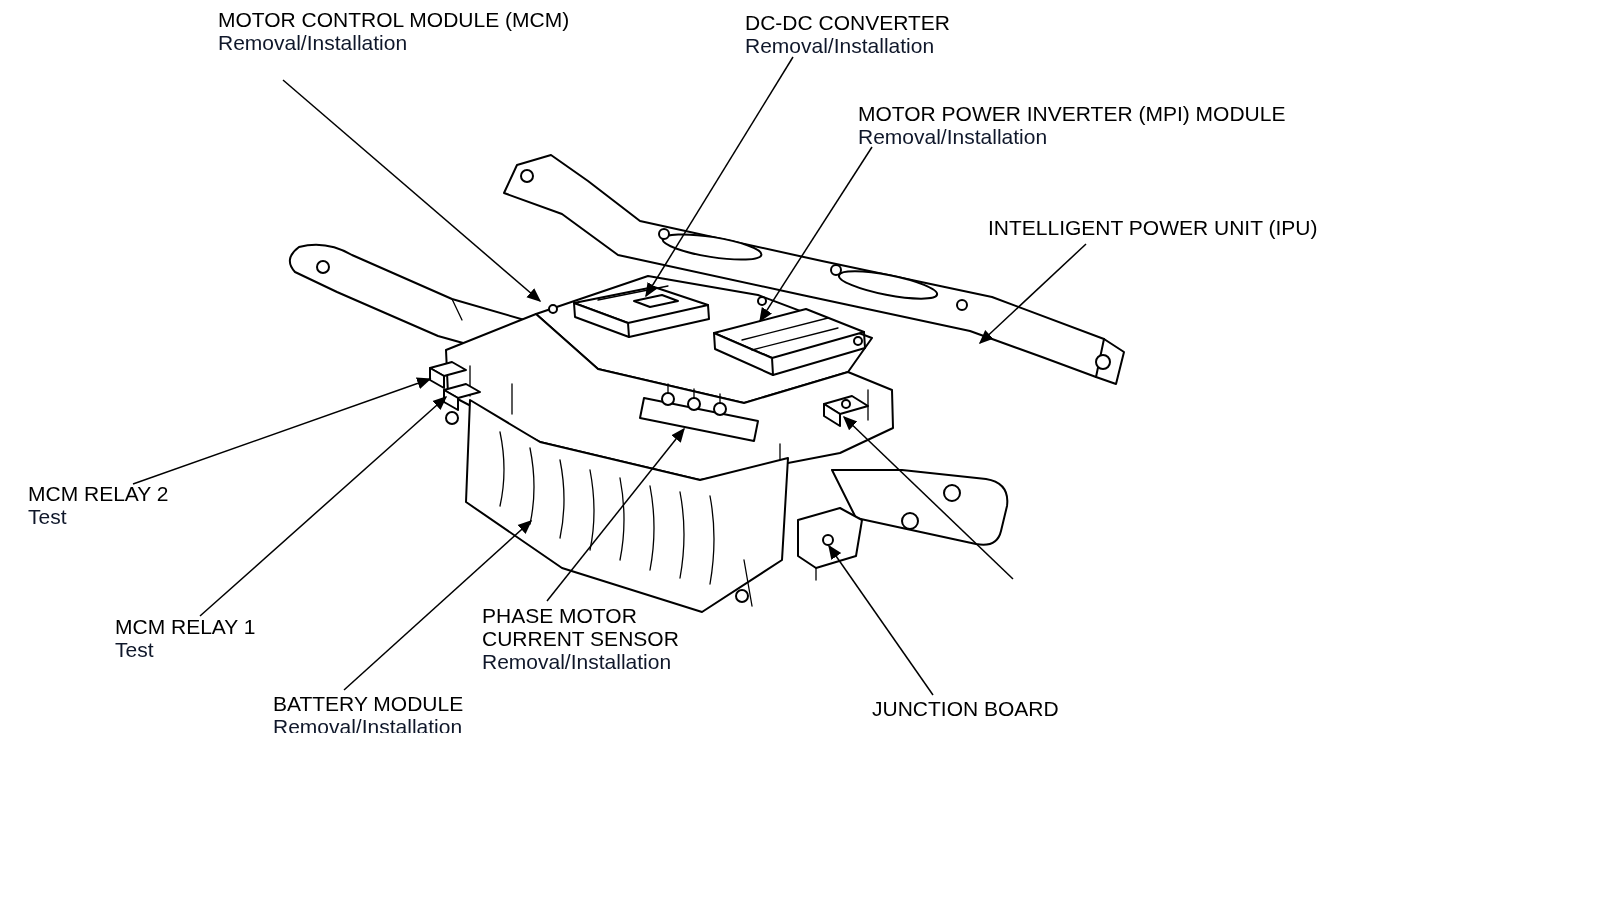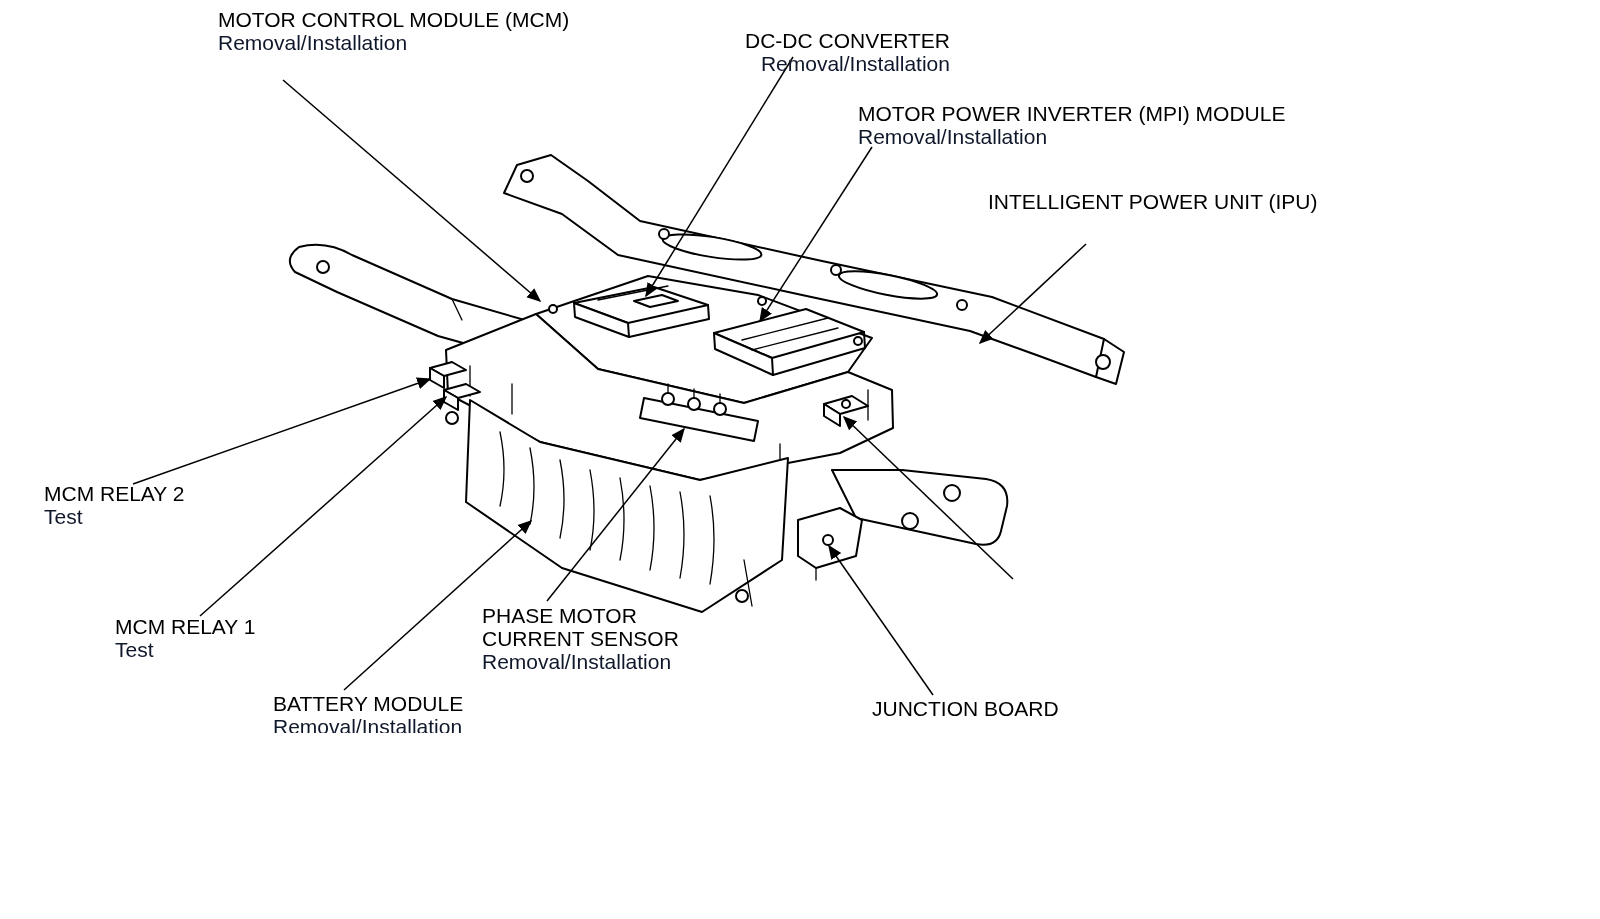--- a/index.html
+++ b/index.html
@@ -35,24 +35,24 @@
     font-weight: 400;
   }
   .callout .link {
     display: block;
     text-underline-offset: 3px;
     cursor: pointer;
     color: #0f172a;
   }
   
   .c-mcm       { left: 218px;  top: 8px; }
-  .c-dcdc      { left: 745px;  top: 29px; text-align: right; }
+  .c-dcdc      { left: 745px;  top: 11px; }
   .c-mpi       { left: 858px;  top: 102px; }
-  .c-ipu       { left: 988px;  top: 190px; }
-  .c-relay2    { left: 44px;   top: 482px; }
+  .c-ipu       { left: 988px;  top: 216px; }
+  .c-relay2    { left: 28px;   top: 482px; }
   .c-relay1    { left: 115px;  top: 615px; }
   .c-batt      { left: 273px;  top: 692px; }
   .c-phase     { left: 482px;  top: 604px; }
   .c-switch    { left: 982px;  top: 583px; }
   .c-junction  { left: 872px;  top: 697px; }
 </style>
 </head>
 <body>
 
 <div class="page">

